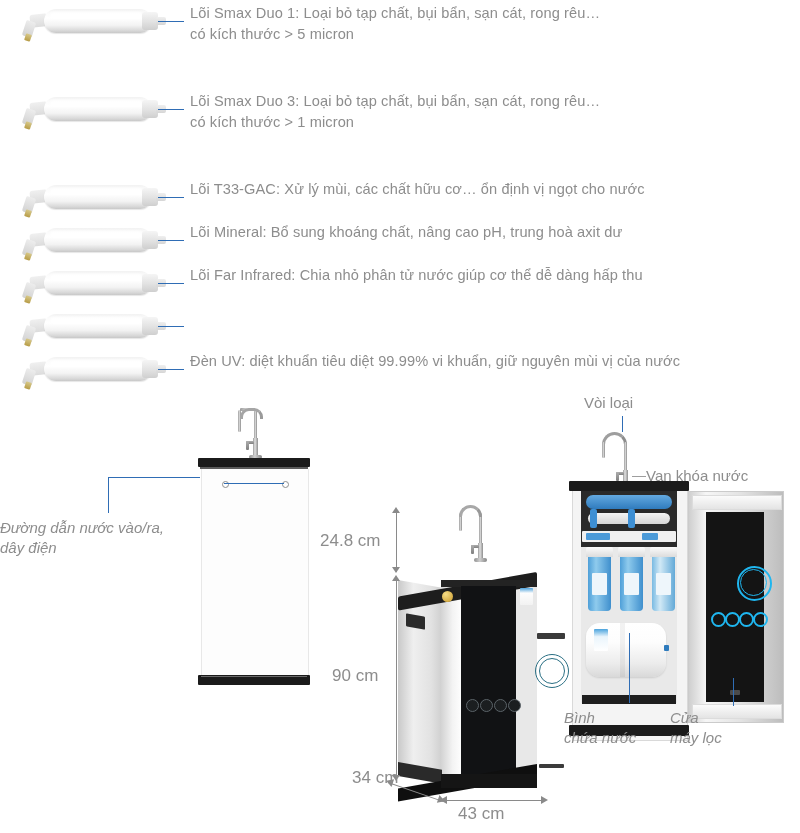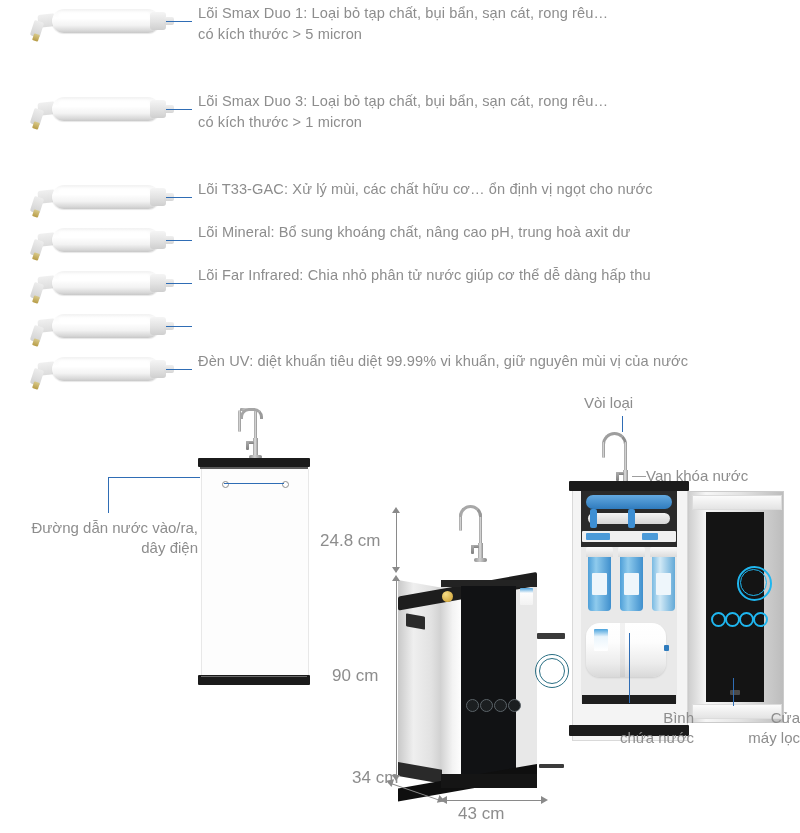--- a/index.html
+++ b/index.html
@@ -2,21 +2,21 @@
 <html><head>
 <meta charset="utf-8">
 <style>
   html,body{margin:0;padding:0;background:#ffffff;}
   body{
     width:800px;height:833px;position:relative;overflow:hidden;
     font-family:"Liberation Sans","DejaVu Sans",sans-serif;
     color:#8d8d8d;
   }
   
-  #filter-list{position:absolute;left:16px;top:0;width:736px;height:388px;padding-left:23px;}
+  #filter-list{position:absolute;left:8px;top:0;width:736px;height:388px;padding-left:23px;}
   .filter-row{position:absolute;left:0;width:800px;height:44px;}
   .cart-wrap{position:absolute;left:8px;top:0;width:160px;height:44px;}
   
   .cart-body{
     position:absolute;left:28px;top:9px;width:108px;height:24px;
     border-radius:12px/12px;
     background:linear-gradient(to bottom,#f2f2f2 0%,#fbfbfb 16%,#ffffff 38%,#f3f3f3 68%,#d8d8d8 90%,#c8c8c8 100%);
     box-shadow:0 1px 1px rgba(0,0,0,.10);
   }
   .cart-body:after{
@@ -70,21 +70,21 @@
 
   
   .faucet{position:absolute;}
   .f-neck{position:absolute;background:linear-gradient(to right,#9a9a9a,#d8d8d8 45%,#8b8b8b);}
   .f-base{position:absolute;background:linear-gradient(to right,#9c9c9c,#e0e0e0 40%,#8e8e8e);}
   .f-handle{position:absolute;background:linear-gradient(to bottom,#aeaeae,#7f7f7f);}
   .f-foot{position:absolute;background:linear-gradient(to right,#8f8f8f,#cfcfcf 45%,#858585);}
 
   
   .lbl{position:absolute;font-size:15px;line-height:20px;color:#8d8d8d;white-space:pre-line;}
-  .lbl.c{text-align:right;}
+  .lbl.c{text-align:left;font-style:italic;}
   .lead{position:absolute;background:#2f6db5;}
   .lead-grey{position:absolute;background:#9e9e9e;}
 
   
   .dim{position:absolute;background:#8a8a8a;}
   .dim-txt{position:absolute;font-size:17px;color:#8d8d8d;}
   .arr{position:absolute;width:0;height:0;}
 
   
   #machine{position:absolute;left:398px;top:170px;width:150px;height:240px;}

